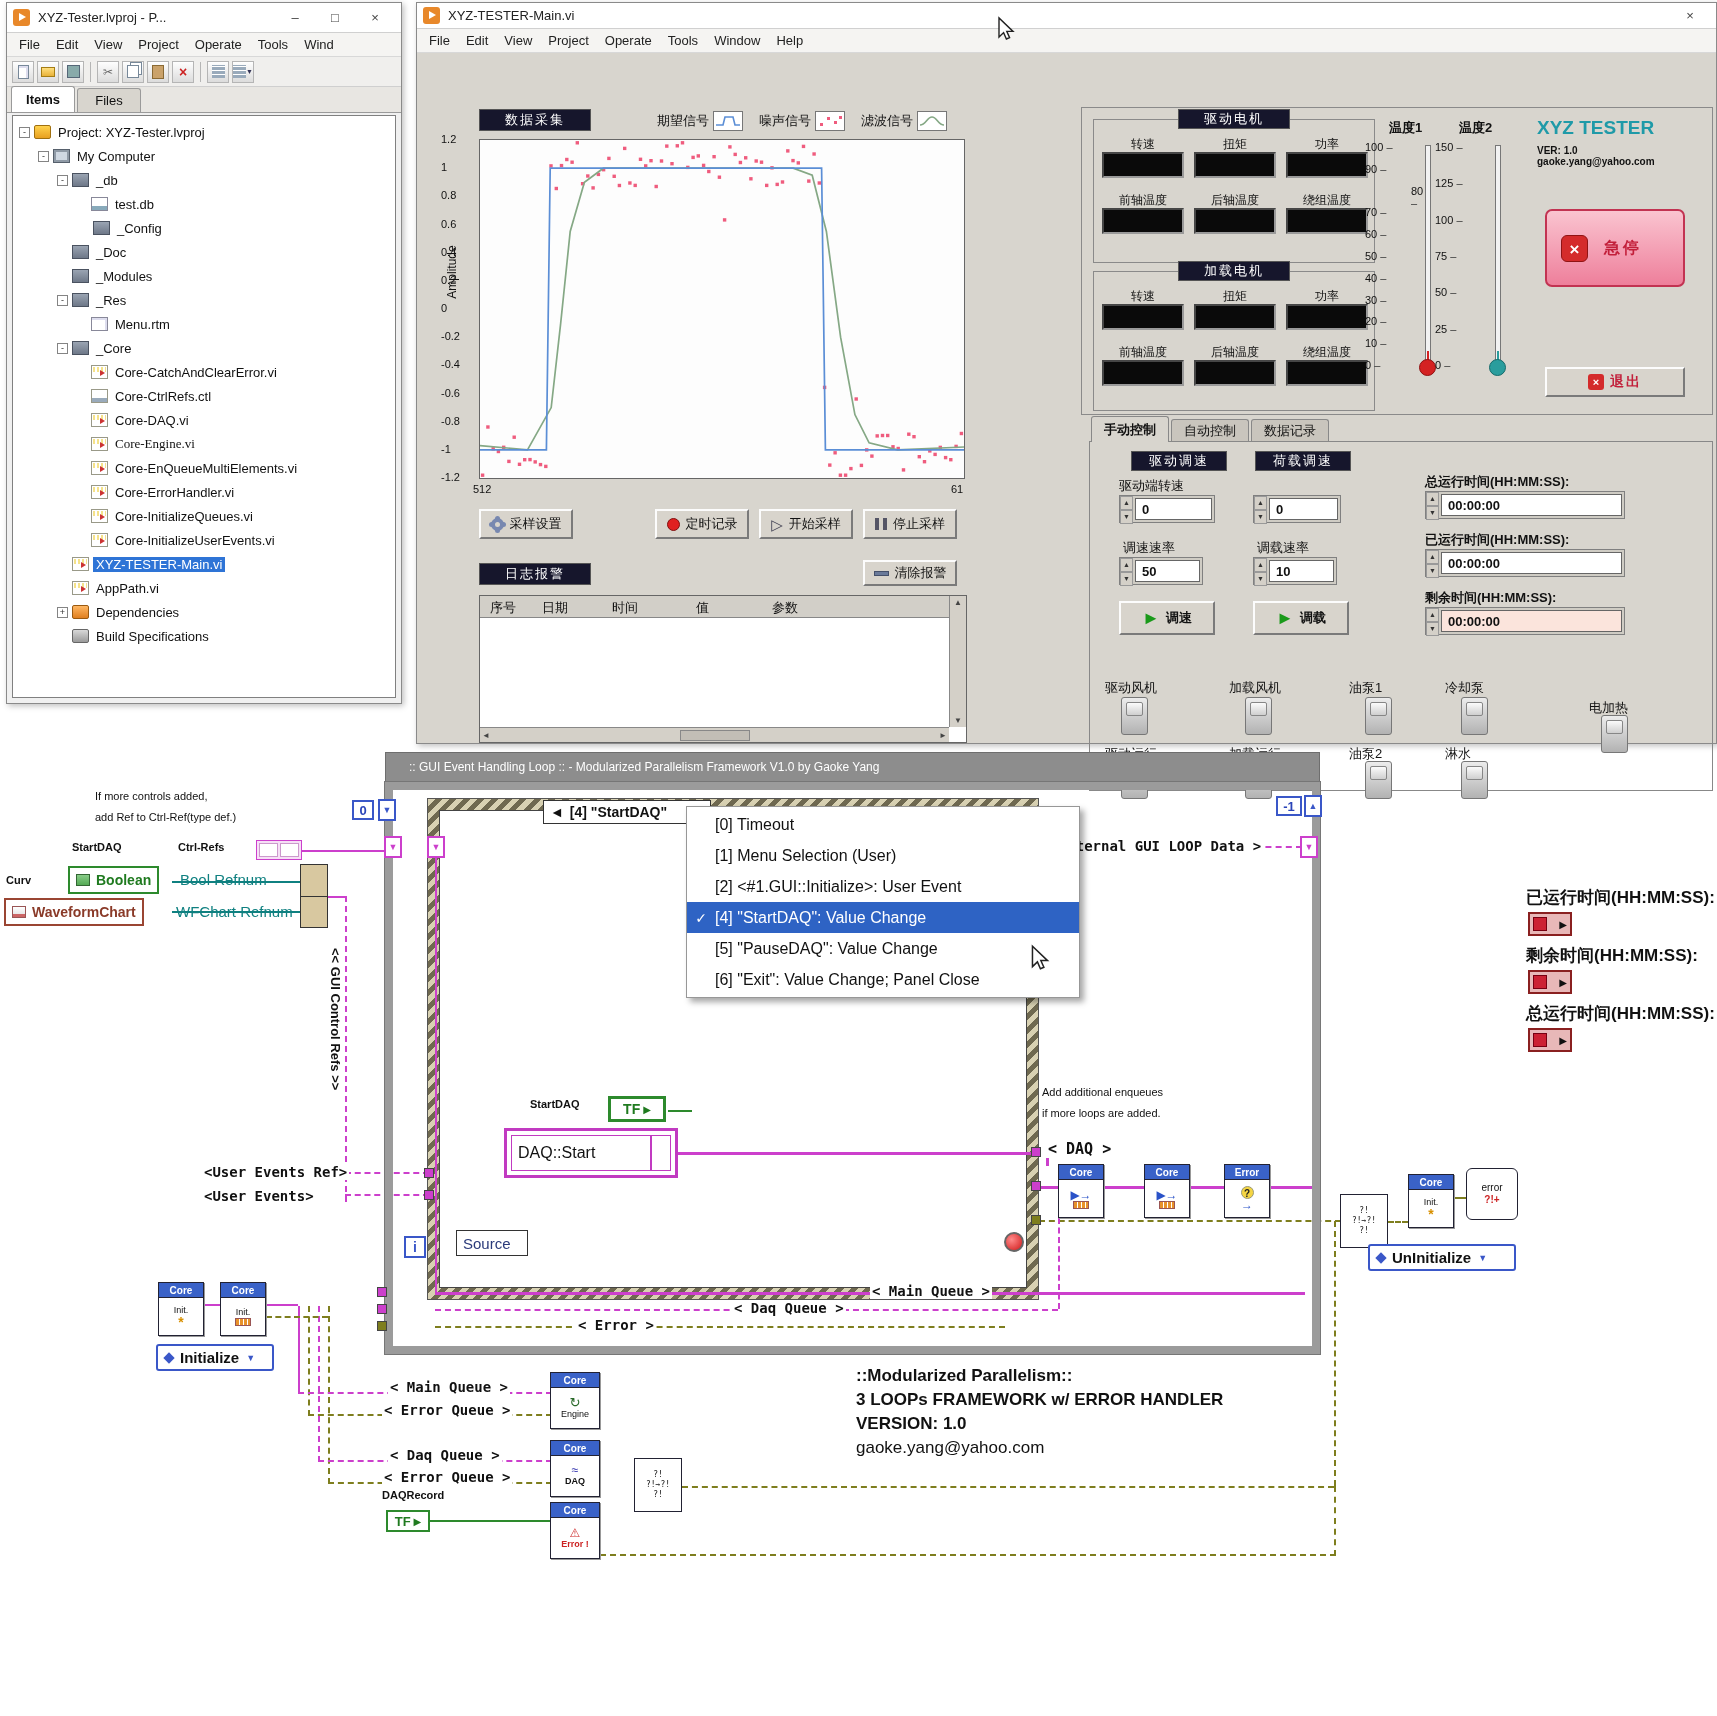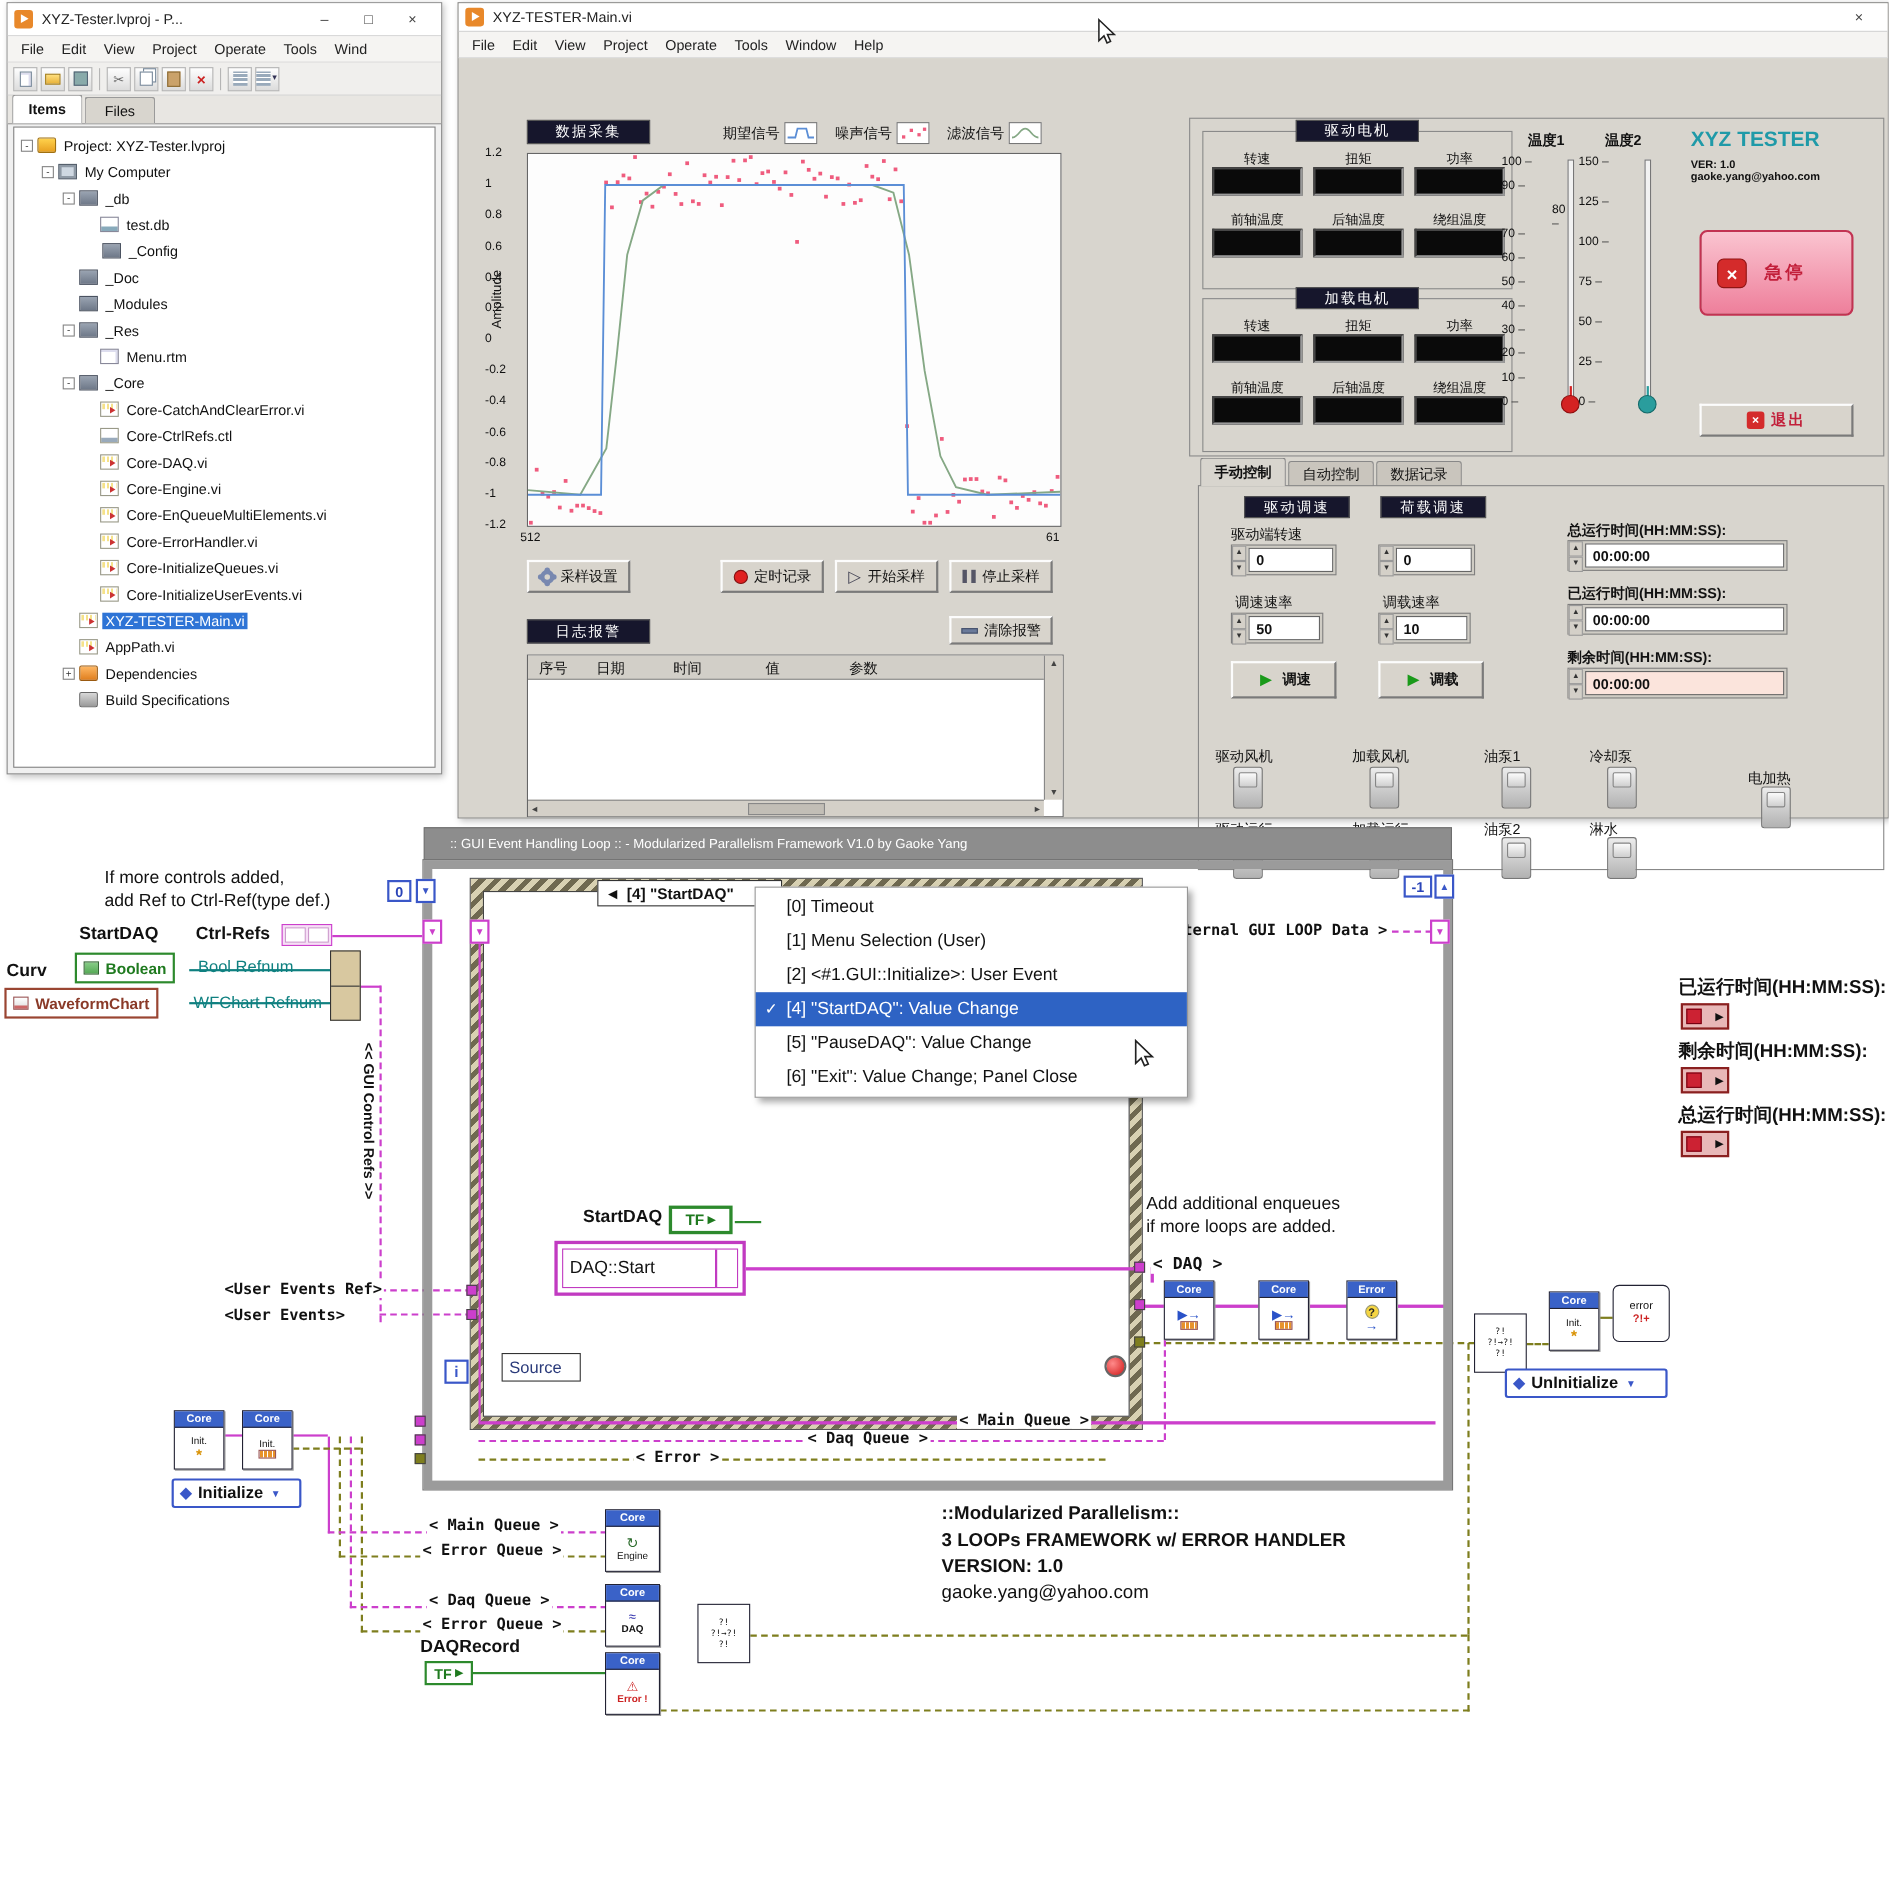--- a/index.html
+++ b/index.html
@@ -104,21 +104,21 @@
   .sw::before{content:"";position:absolute;left:4px;right:4px;top:4px;bottom:50%;background:linear-gradient(#fbfbfb,#cfcfcf);border:1px solid #868686;border-radius:2px}
   
   #ltitle{position:absolute;left:385px;top:752px;width:935px;height:30px;background:#8d8d8d;color:#fff;font-weight:normal;font-size:12px;display:flex;align-items:center;padding-left:24px;box-shadow:inset 0 0 0 1px #6e6e6e;z-index:2}
   #loop{position:absolute;left:385px;top:782px;width:935px;height:572px;border:8px solid #9b9b9b;outline:1px solid #767676;z-index:6;pointer-events:none}
   .ev{position:absolute;left:427px;top:798px;width:612px;height:502px;background:repeating-linear-gradient(135deg,#d8d1b2 0 5px,#6f6950 5px 10px);border:1px solid #555;z-index:1}
   .ev-in{position:absolute;inset:11px;background:#fff;border:1px solid #444}
   #ev-sel{position:absolute;left:543px;top:800px;width:168px;height:24px;background:#fff;border:1px solid #333;display:flex;align-items:center;gap:6px;padding:0 6px;font-weight:bold;font-size:14px;z-index:12}
   .wire{position:absolute;z-index:5}
   .tun{position:absolute;width:10px;height:10px;border:1px solid #444;z-index:9}
   .dlabel{position:absolute;font-family:"DejaVu Sans Mono",monospace;font-weight:bold;font-size:14px;background:#fff;padding:0 2px;z-index:12;white-space:nowrap}
-  .dnote{position:absolute;font-size:16px;z-index:12;white-space:nowrap}
+  .dnote{position:absolute;font-size:11px;z-index:12;white-space:nowrap}
   .node{position:absolute;width:46px;border:1px solid #223;background:#fff;box-shadow:1px 1px 0 #999;z-index:10}
   .nh{height:15px;background:#3a62c8;color:#fff;font-weight:bold;font-size:10px;line-height:15px;text-align:center;border-bottom:1px solid #223}
   .nb{height:37px;display:flex;flex-direction:column;align-items:center;justify-content:center;font-size:9px;line-height:11px}
   .glyph-star{color:#d89000;font-weight:bold;font-size:14px;line-height:12px}
   .glyph-q{width:16px;height:8px;background:repeating-linear-gradient(90deg,#e8922a 0 3px,#fff 3px 4px);border:1px solid #955}
   .glyph-eng{color:#2a6a2a;font-size:13px;line-height:12px}
   .glyph-daq{color:#2a2aaa;font-size:12px;line-height:11px}
   .glyph-err{color:#c22;font-size:12px;line-height:12px}
   .glyph-play{color:#2a52c8;font-size:12px;line-height:12px}
   .glyph-qm{width:13px;height:13px;border-radius:50%;background:#f5d542;border:1px solid #997;color:#222;font-weight:bold;font-size:10px;line-height:13px;text-align:center}
@@ -267,21 +267,21 @@
       <div class="trow" style="padding-left: 63px;">
         <span class="exp hid"></span>
         <span class="tree-icon ic-ctl"></span>
         <span class="tlabel">Core-CtrlRefs.ctl</span>
       </div>
       <div class="trow" style="padding-left: 63px;">
         <span class="exp hid"></span>
         <span class="tree-icon ic-vi"></span>
         <span class="tlabel">Core-DAQ.vi</span>
       </div>
-      <div class="trow" style="padding-left: 63px;">
+      <div class="trow" style="padding-left: 63px; font-family: Liberation Serif, serif;">
         <span class="exp hid"></span>
         <span class="tree-icon ic-vi"></span>
         <span class="tlabel">Core-Engine.vi</span>
       </div>
       <div class="trow" style="padding-left: 63px;">
         <span class="exp hid"></span>
         <span class="tree-icon ic-vi"></span>
         <span class="tlabel">Core-EnQueueMultiElements.vi</span>
       </div>
       <div class="trow" style="padding-left: 63px;">

